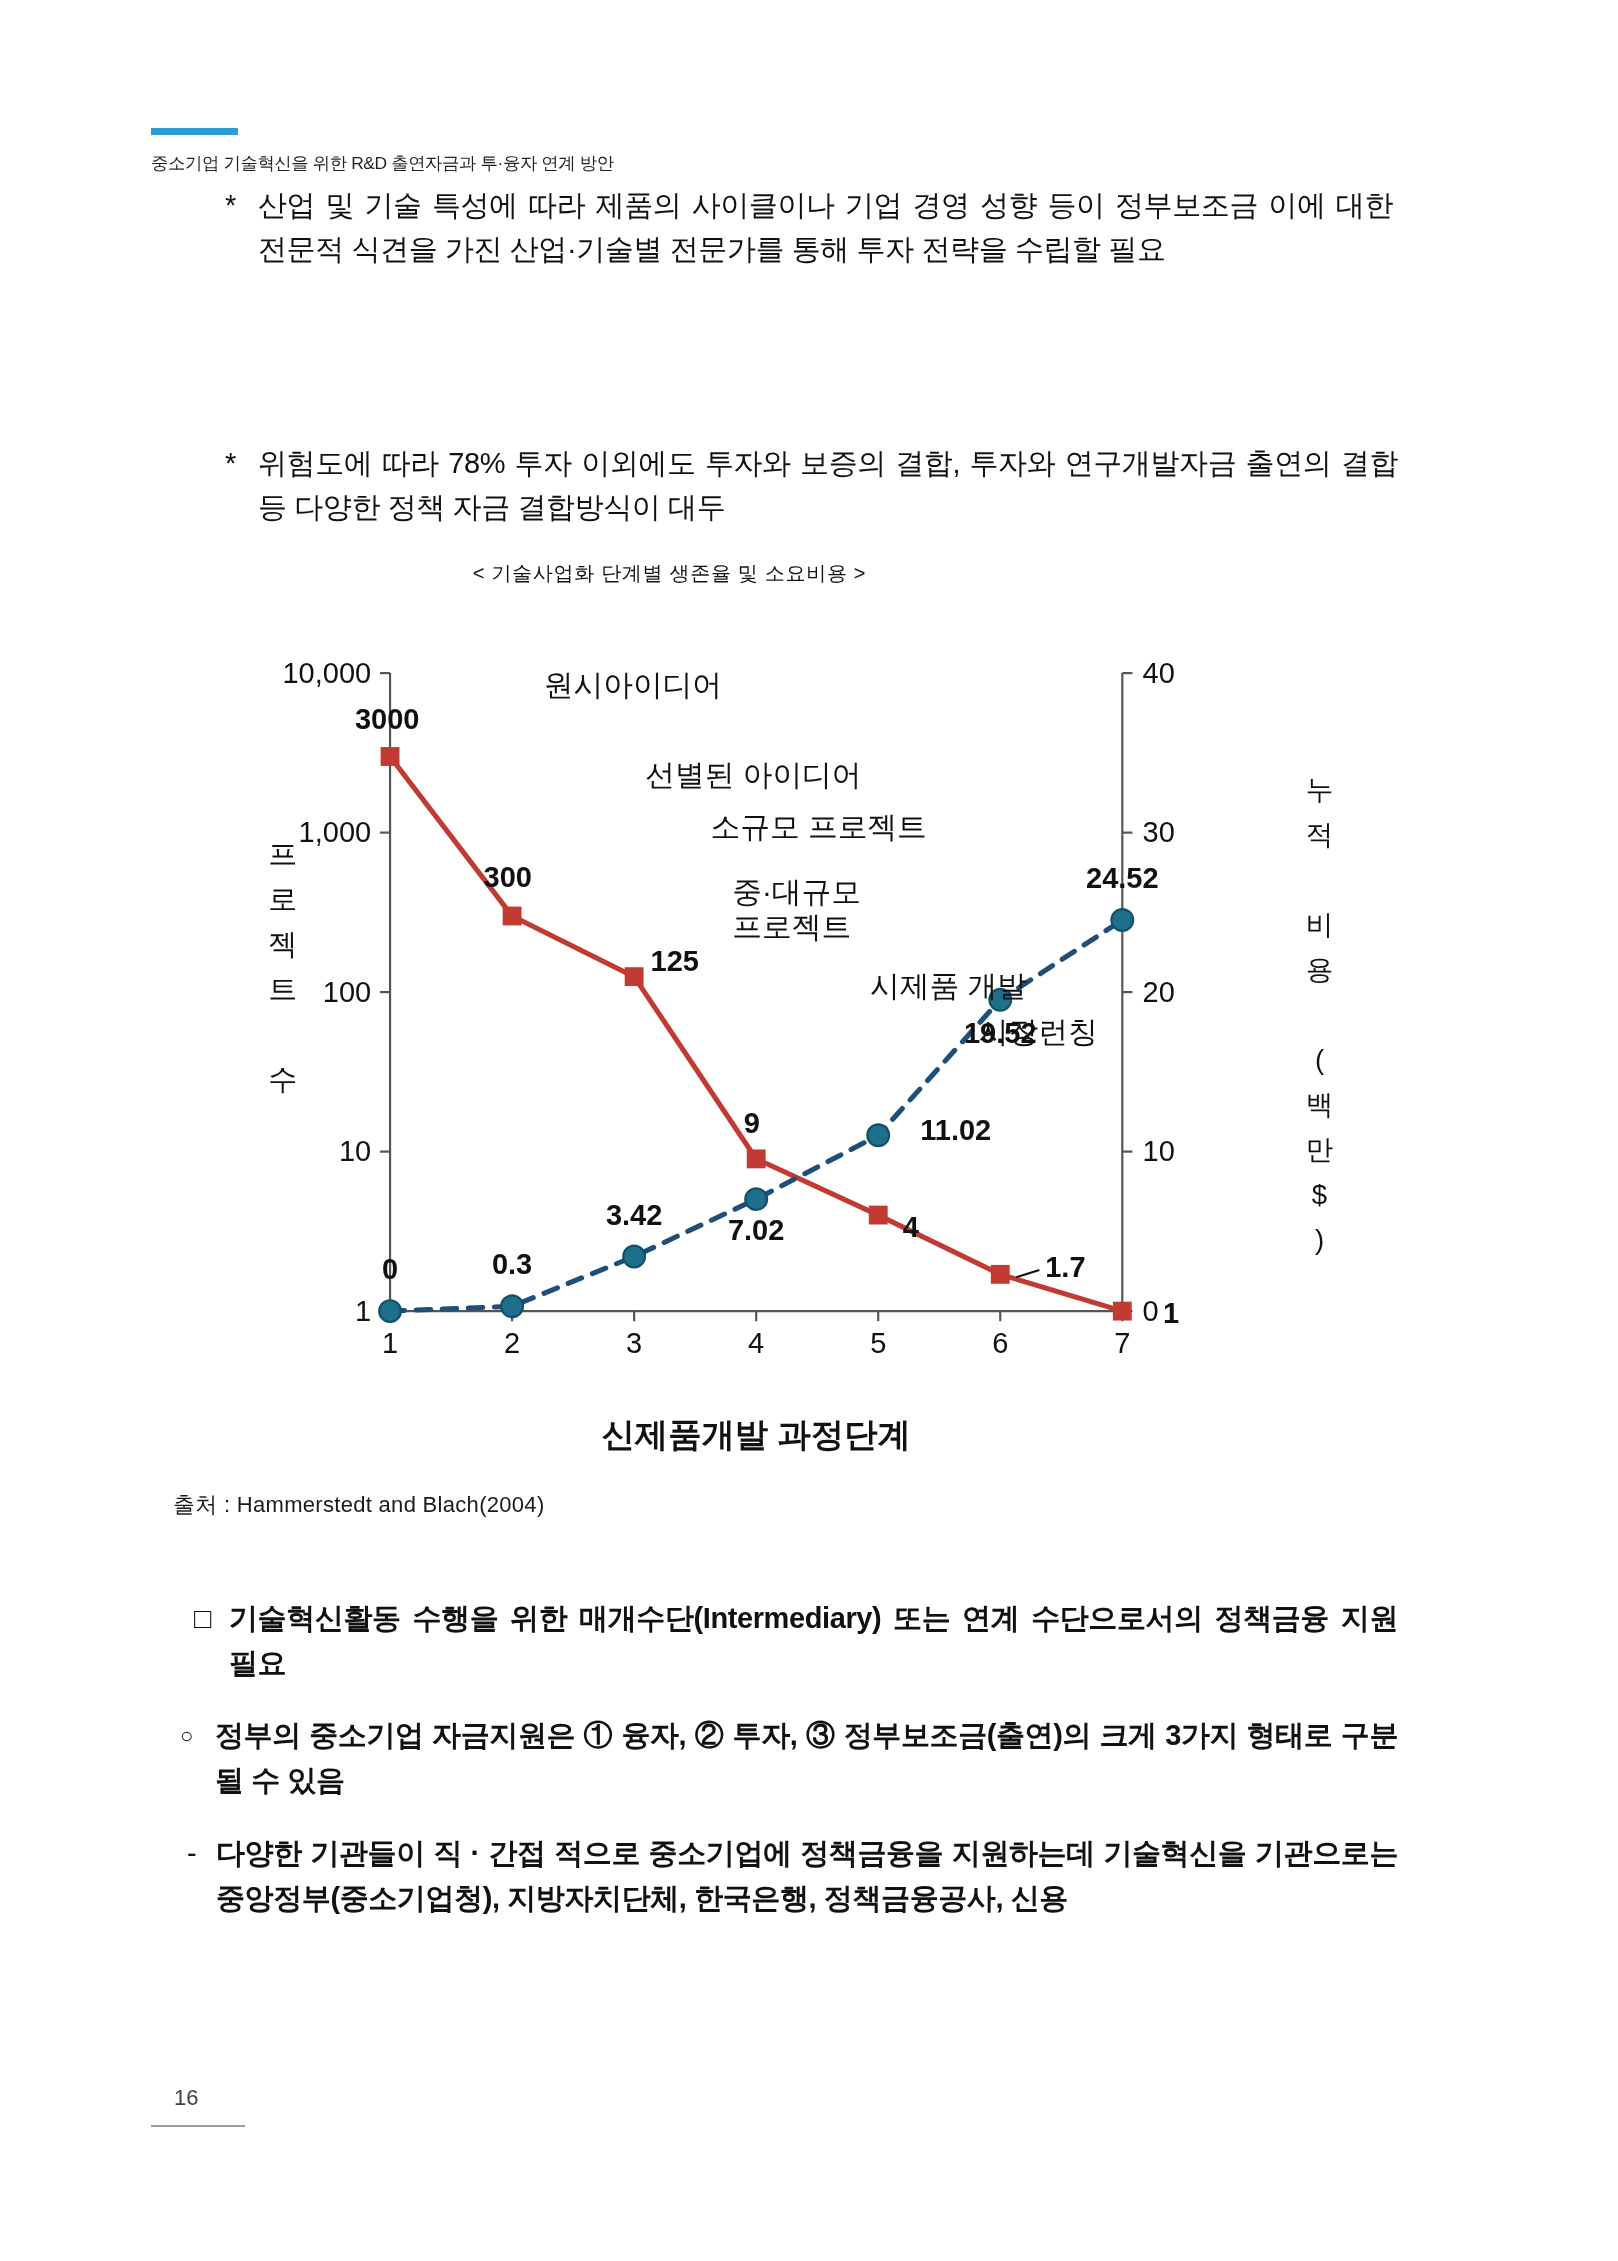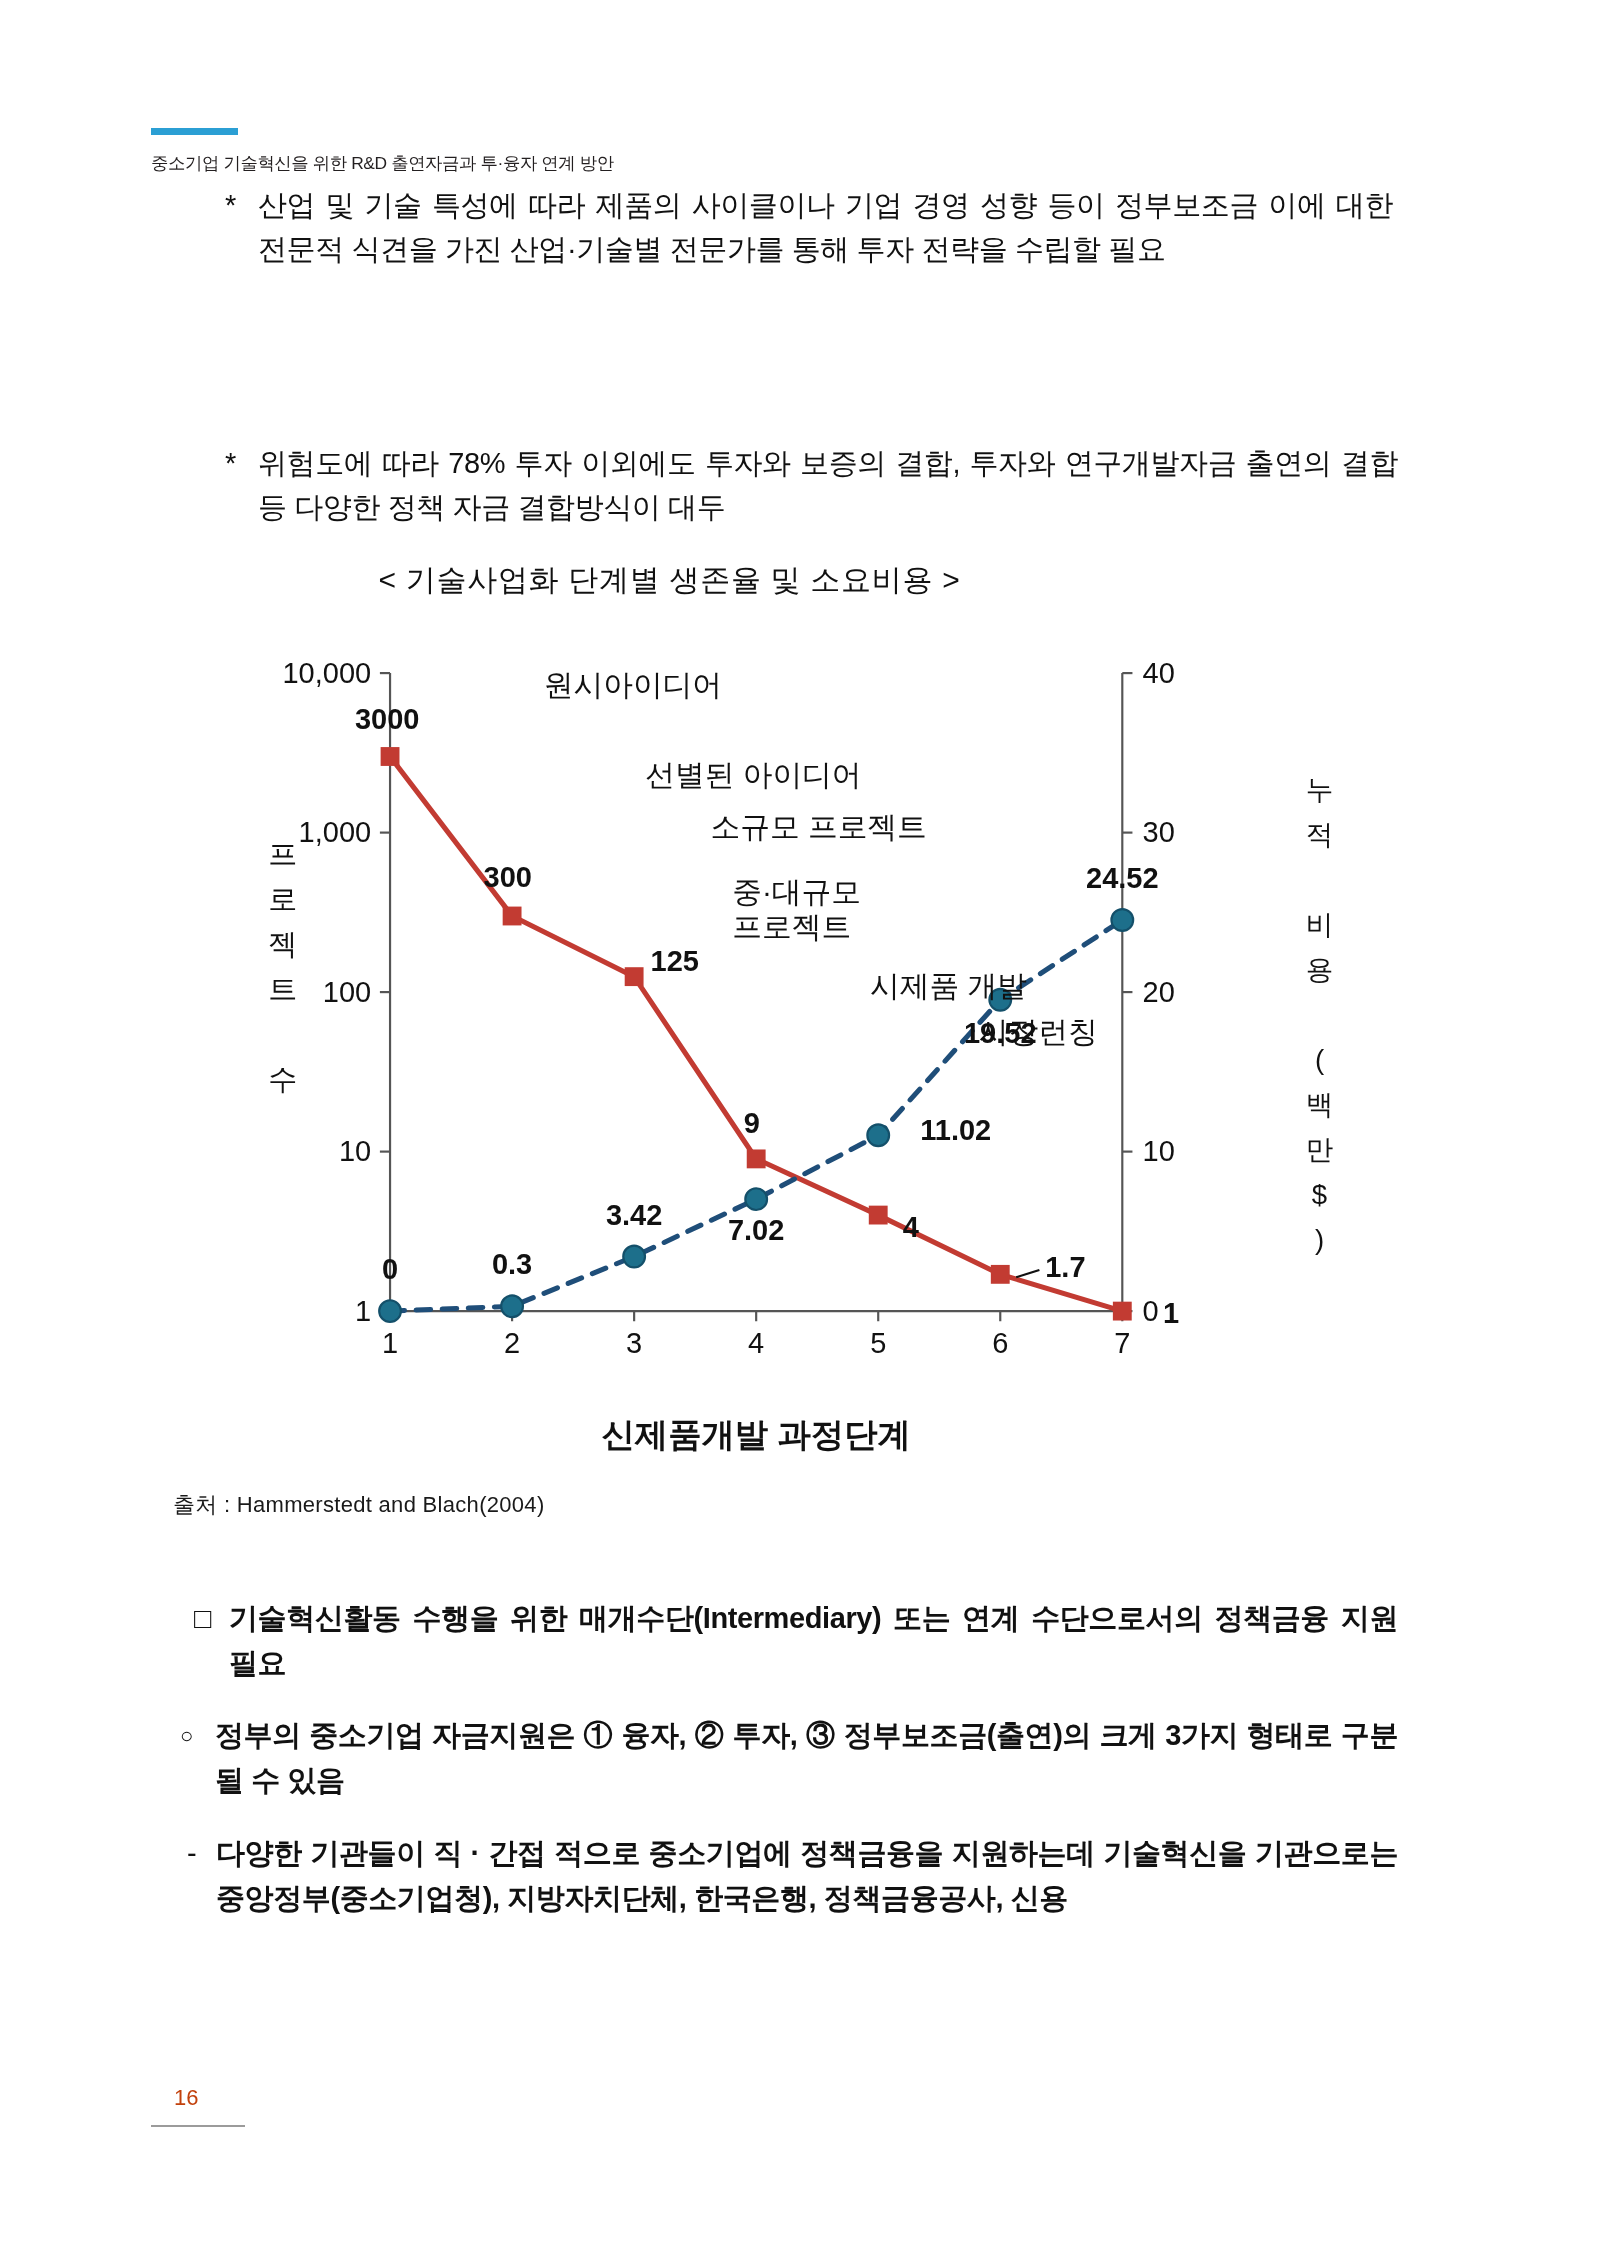--- a/index.html
+++ b/index.html
@@ -64,21 +64,21 @@
     text-align: justify;
     text-justify: inter-ideograph;
   }
 
   .fig-title {
     position: absolute;
     left: 0;
     top: 542px;
     width: 1339px;
     text-align: center;
-    font-size: 30px;
+    font-size: 20px;
     letter-spacing: 0.7px;
     color: #111;
   }
 
   
   .chart-wrap {
     position: absolute;
     left: 232px;
     top: 629px;
     width: 1131px;
@@ -126,21 +126,21 @@
     top: 2107px;
     width: 94px;
     height: 1.5px;
     background: #9b9b9b;
   }
   .page-num {
     position: absolute;
     left: 174px;
     top: 2067px;
     font-size: 22px;
-    color: #c2410c;
+    color: #404040;
   }
 </style>
 </head>
 <body>
 
 <div class="page">
 
   <div class="header-rule"></div>
   <div class="header-text">중소기업 기술혁신을 위한 R&amp;D 출연자금과 투·융자 연계 방안</div>
 

